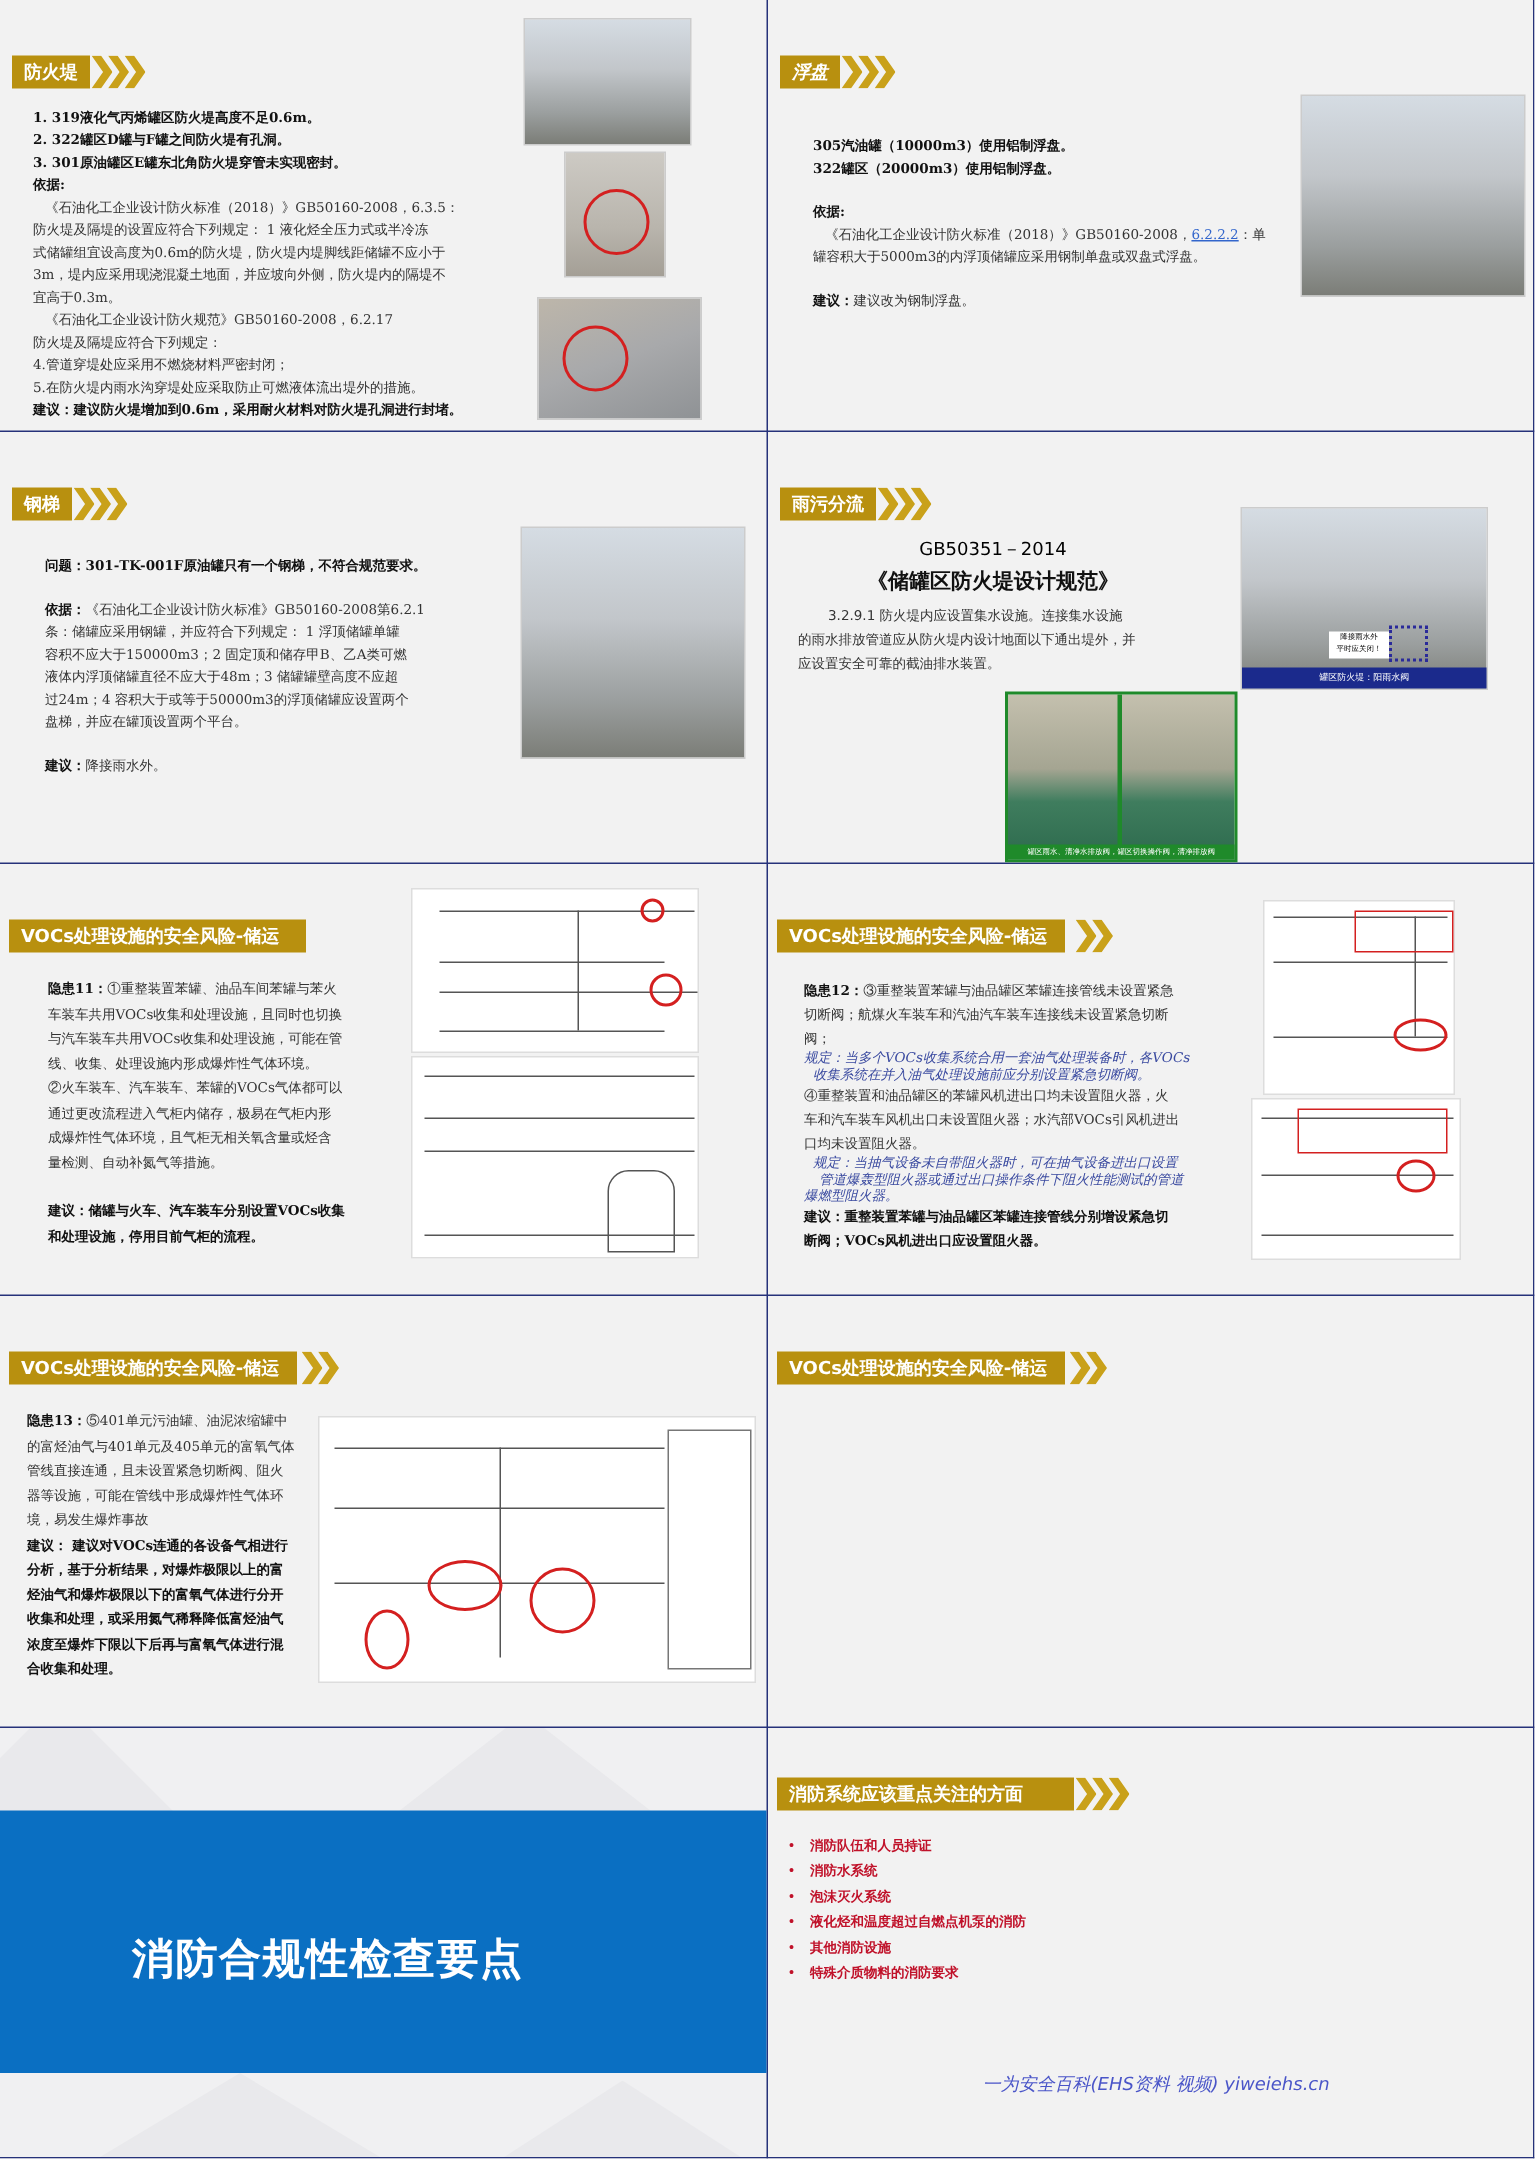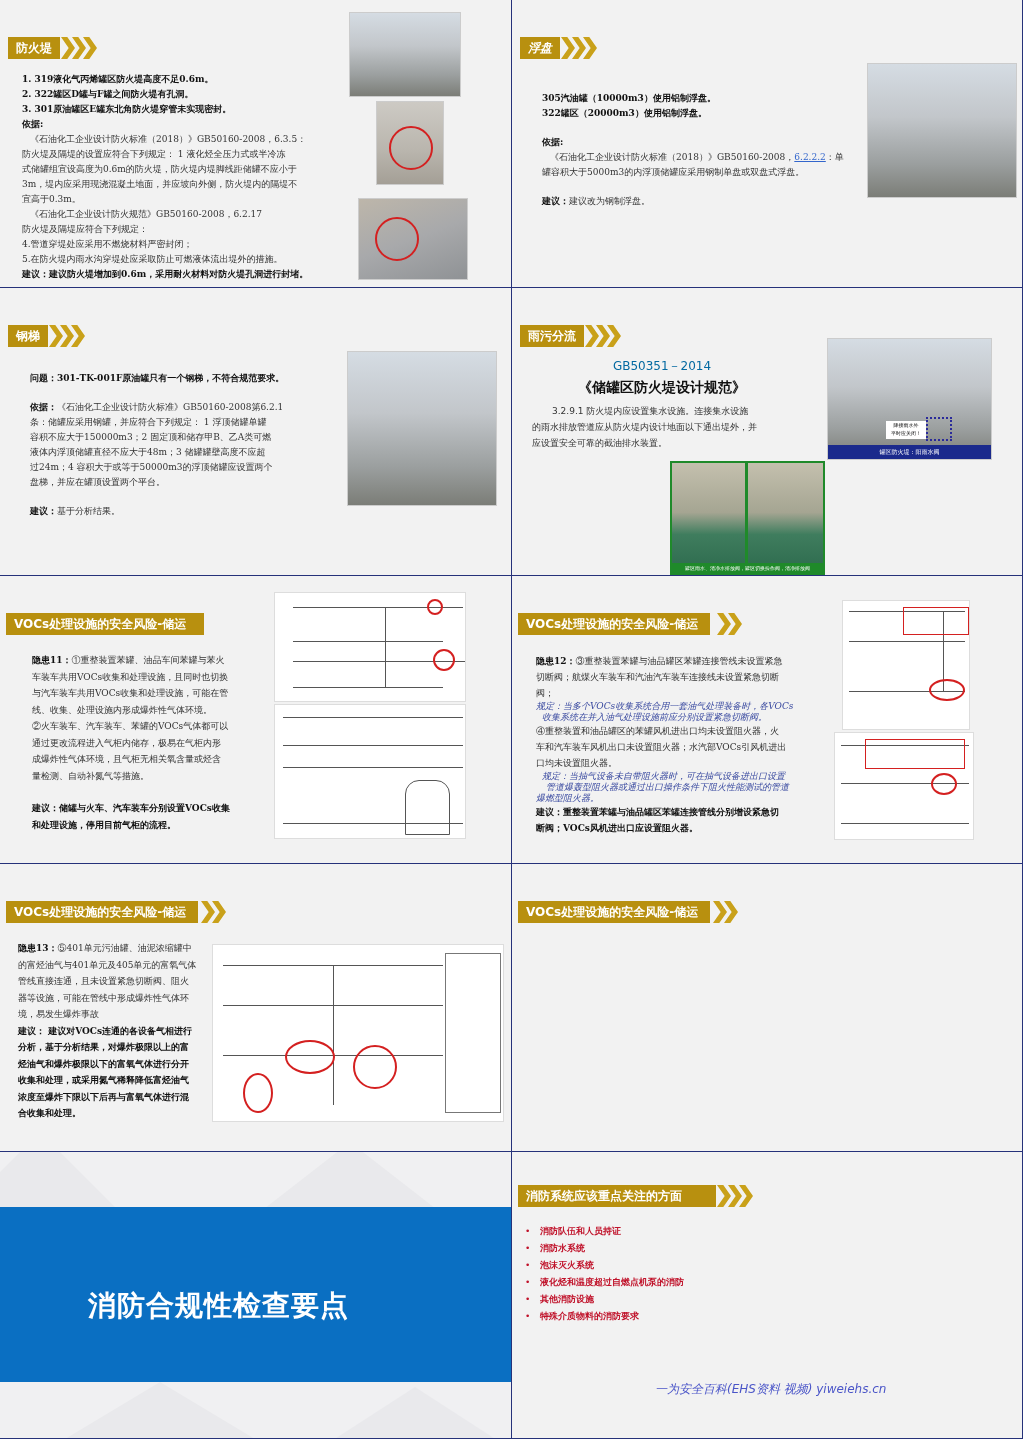--- a/index.html
+++ b/index.html
@@ -118,35 +118,35 @@
     <div class="txt" style="left:30px;top:83px;width:265px;">
       <div><span class="b">问题：</span><span class="b">301-TK-001F原油罐只有一个钢梯，不符合规范要求。</span></div>
       <div style="height:14px"></div>
       <div><span class="b">依据：</span><span>《石油化工企业设计防火标准》GB50160-2008第6.2.1</span></div>
       <div>条：储罐应采用钢罐，并应符合下列规定：  1   浮顶储罐单罐</div>
       <div>容积不应大于150000m3；2   固定顶和储存甲B、乙A类可燃</div>
       <div>液体内浮顶储罐直径不应大于48m；3   储罐罐壁高度不应超</div>
       <div>过24m；4   容积大于或等于50000m3的浮顶储罐应设置两个</div>
       <div>盘梯，并应在罐顶设置两个平台。</div>
       <div style="height:14px"></div>
-      <div><span class="b">建议：</span><span>基于分析结果。</span></div>
+      <div><span class="b">建议：</span><span>降接雨水外。</span></div>
     </div>
     <div class="photo tank" style="left:347px;top:63px;width:150px;height:155px;"></div>
   </div>
 
   <div class="slide s-r r2">
     <div class="tag" style="left:8px;top:37px;">
       <div class="tag-box">雨污分流</div>
       <div class="chev">
           <span></span>
           <span></span>
           <span></span>
         </div>
     </div>
-    <div class="center" style="position:absolute;left:70px;top:70px;width:160px;font-family:'DejaVu Sans',sans-serif;font-size:12px;color:#0369a1;">GB50351－2014</div>
+    <div class="center" style="position:absolute;left:70px;top:70px;width:160px;font-family:'DejaVu Sans',sans-serif;font-size:12px;color:#000000;">GB50351－2014</div>
     <div class="center" style="position:absolute;left:50px;top:91px;width:200px;font-family:'DejaVu Sans',sans-serif;font-size:14px;font-weight:bold;color:#111;">《储罐区防火堤设计规范》</div>
     <div class="txt" style="left:20px;top:115px;width:290px;font-family:'DejaVu Sans',sans-serif;line-height:16px;">
       <div style="padding-left:20px">3.2.9.1    防火堤内应设置集水设施。连接集水设施</div>
       <div>的雨水排放管道应从防火堤内设计地面以下通出堤外，并</div>
       <div>应设置安全可靠的截油排水装置。</div>
     </div>
     <div class="photo tank" style="left:315px;top:50px;width:165px;height:122px;">
       <div style="position:absolute;left:58px;top:82px;width:40px;height:18px;background:#fff;font-size:5px;line-height:8px;text-align:center;font-family:'DejaVu Sans',sans-serif;">
           <div>降接雨水外</div>
           <div>平时应关闭！</div>

